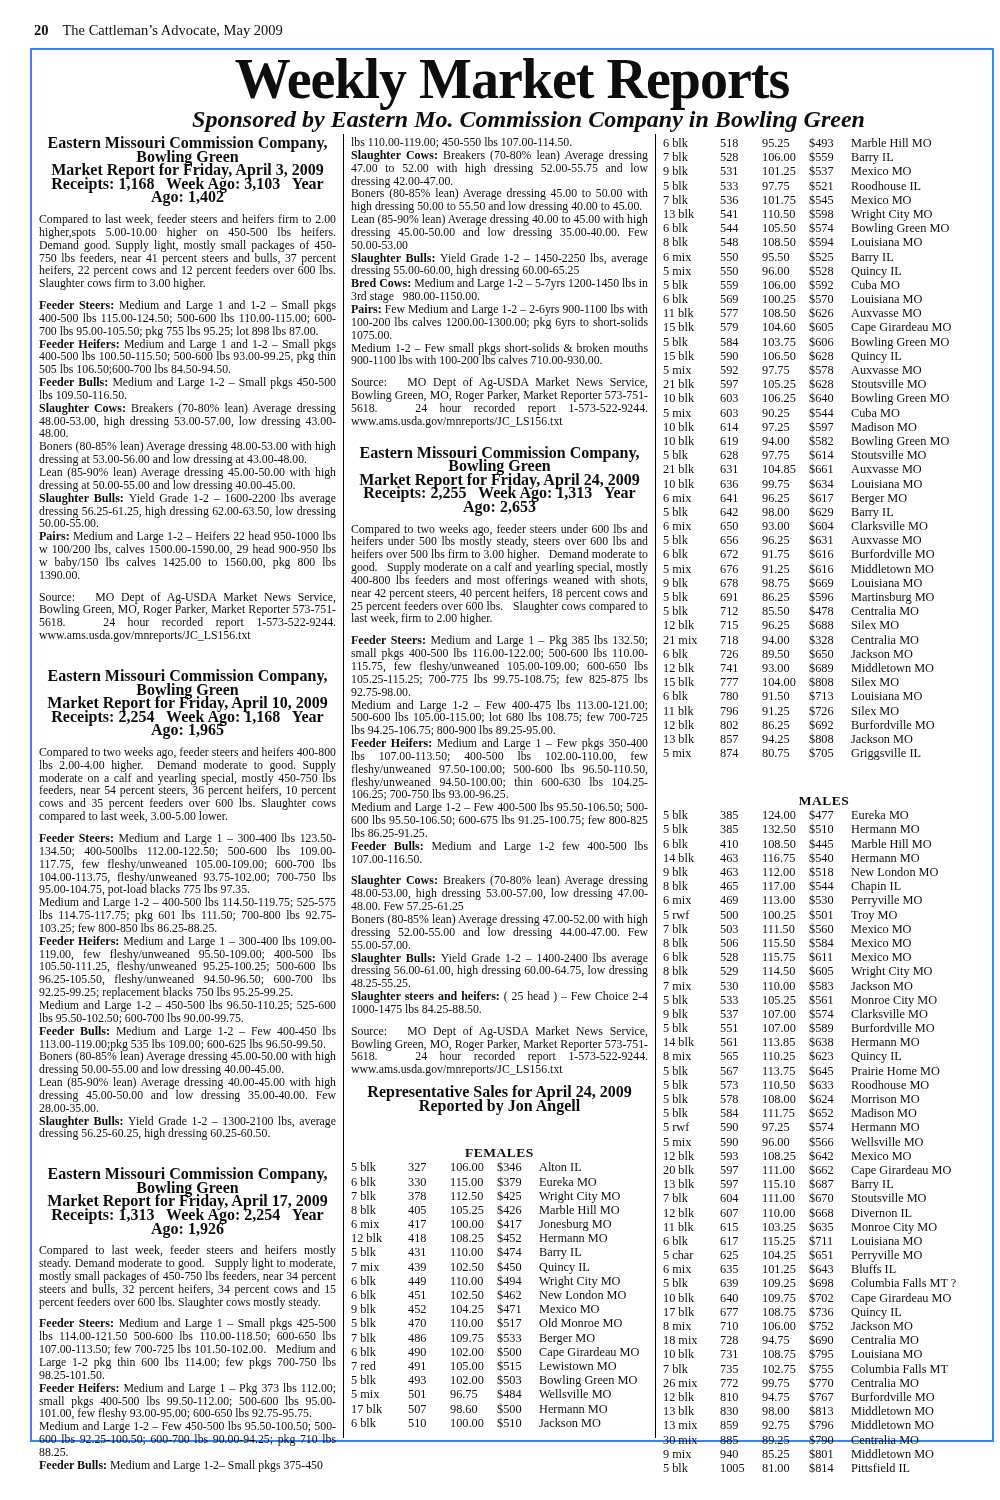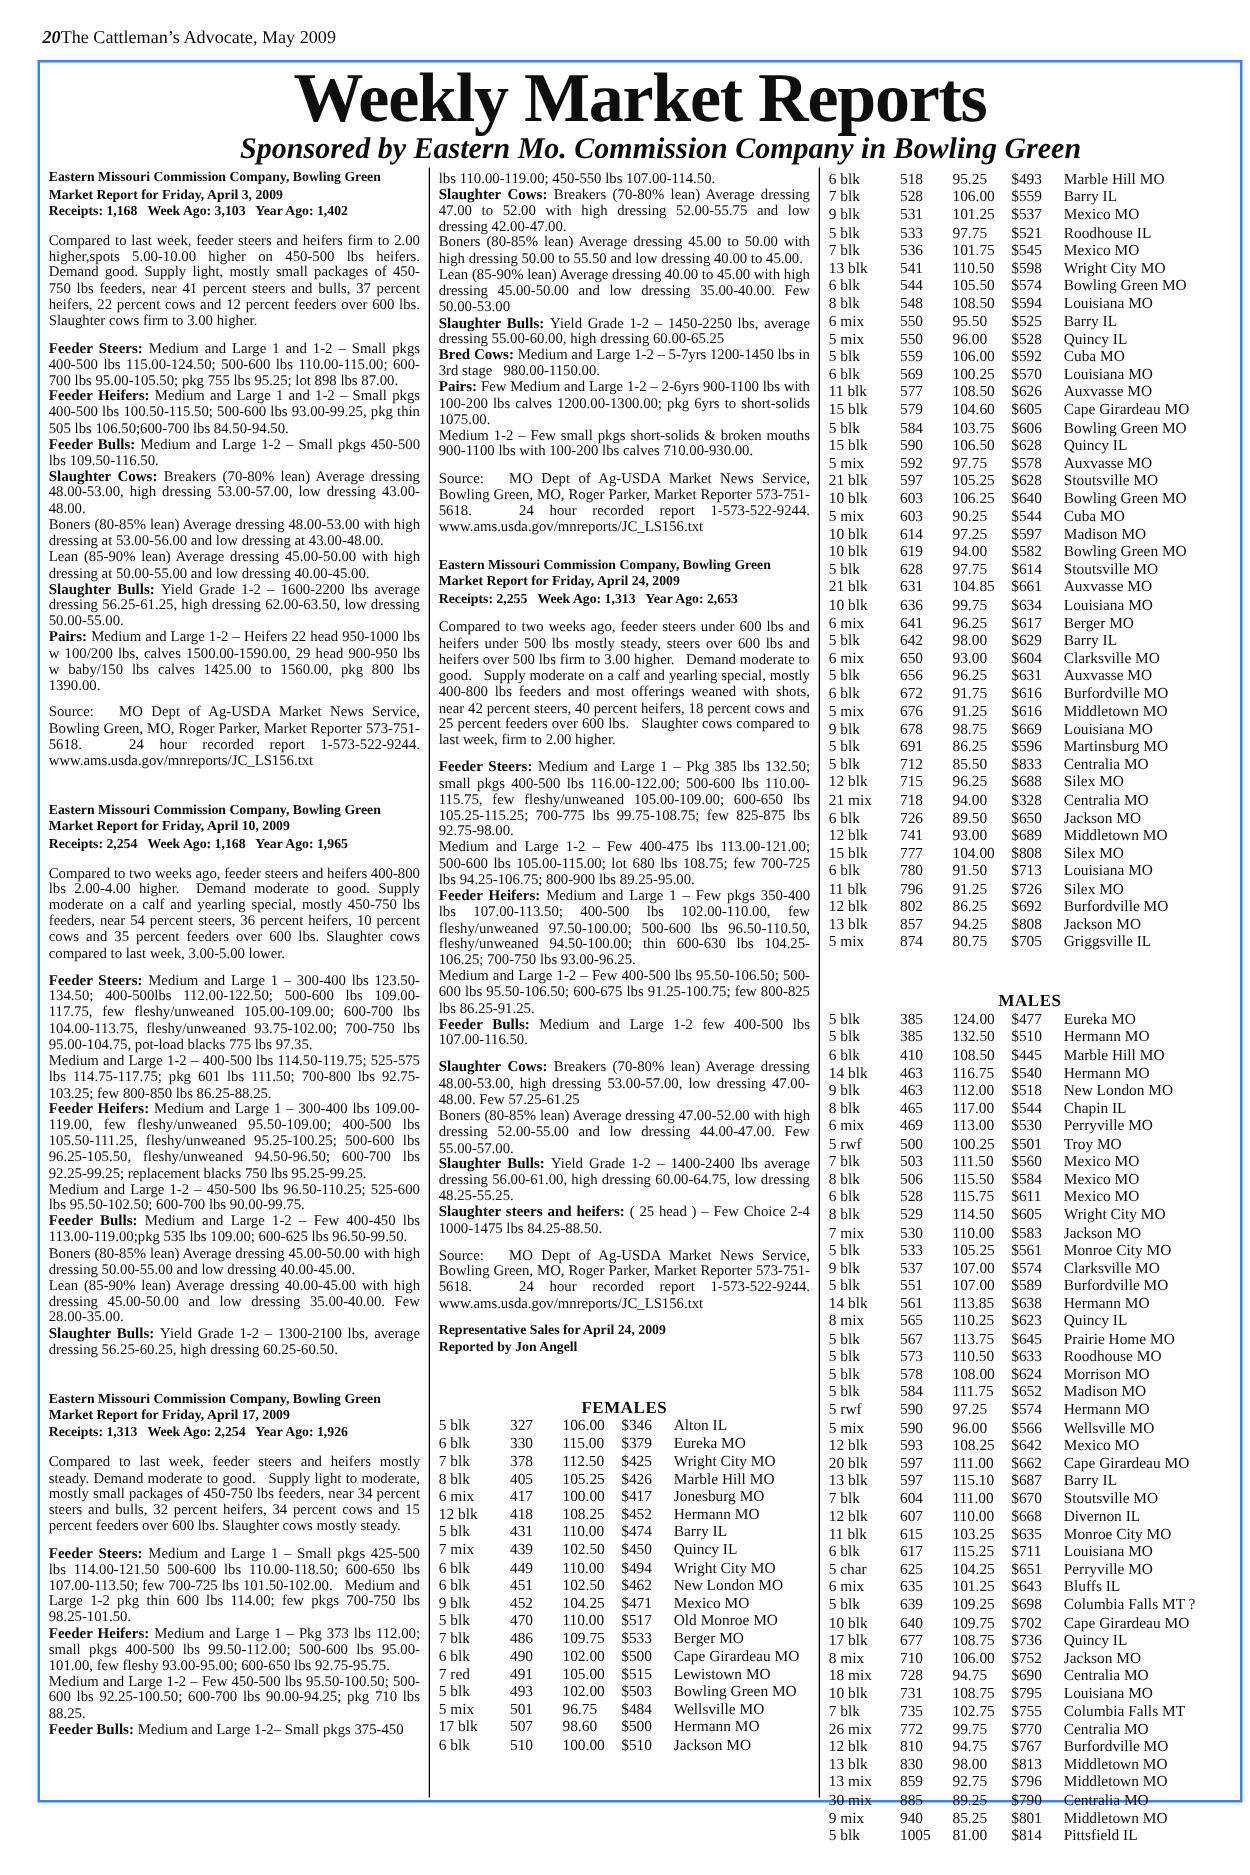--- a/index.html
+++ b/index.html
@@ -1,33 +1,33 @@
 <!DOCTYPE html>
 <html><head>
 <meta charset="utf-8">
 <style>
   html,body{margin:0;padding:0;background:#fff;}
   #page{position:relative;width:1000px;height:1500px;background:#fff;color:#0e0e0e;
         font-family:"Liberation Serif","DejaVu Serif",serif;overflow:hidden;}
   #page-header{position:absolute;left:34px;top:22px;font-size:14.5px;}
-  #page-header .pgnum{font-weight:bold;font-style:italic;}
+  #page-header .pgnum{font-weight:bold;margin-right:14px;}
   #frame{position:absolute;left:30px;top:48px;width:964px;height:1394px;border:2px solid #3b82f6;box-sizing:border-box;}
   #masthead{text-align:center;padding-top:1px;}
   #mast-title{font-size:56px;line-height:56px;font-weight:bold;letter-spacing:-1px;}
   #mast-sub{font-size:24px;line-height:25px;font-weight:bold;font-style:italic;margin-left:33px;}
   #cols{position:absolute;left:0;right:0;top:84px;bottom:2px;display:flex;align-items:stretch;}
   .col{box-sizing:border-box;padding:2px 7px 0 7px;}
   .col-l{width:311px;}
   .col-m{width:311px;}
   .col-r{flex:1;}
   .vrule{width:1px;background:#000;}
   .par{margin:0;font-size:11.8px;line-height:12.85px;text-align:justify;}
   .par b{font-size:12px;}
   .gap{height:9px;}
-  .blk-head div{font-weight:bold;font-size:11px;line-height:13.6px;text-align:left;}
+  .blk-head div{font-weight:bold;font-size:16px;line-height:13.6px;text-align:center;}
   .tbl-title{font-weight:bold;text-align:center;font-size:13.5px;line-height:15px;letter-spacing:0.5px;margin-top:24px;}
   .trow{display:grid;grid-template-columns:57px 42px 47px 42px 1fr;font-size:12.3px;line-height:14.18px;}
   .trow span{white-space:nowrap;}
 </style>
 </head>
 <body>
 
 <div id="page">
   <div id="page-header">
     <span class="pgnum">20</span><span>The Cattleman’s Advocate, May 2009</span>
@@ -500,21 +500,21 @@
               <span class="tcell">5 blk</span>
               <span class="tcell">691</span>
               <span class="tcell">86.25</span>
               <span class="tcell">$596</span>
               <span class="tcell">Martinsburg MO</span>
             </div>
             <div class="trow">
               <span class="tcell">5 blk</span>
               <span class="tcell">712</span>
               <span class="tcell">85.50</span>
-              <span class="tcell">$833</span>
+              <span class="tcell">$478</span>
               <span class="tcell">Centralia MO</span>
             </div>
             <div class="trow">
               <span class="tcell">12 blk</span>
               <span class="tcell">715</span>
               <span class="tcell">96.25</span>
               <span class="tcell">$688</span>
               <span class="tcell">Silex MO</span>
             </div>
             <div class="trow">

